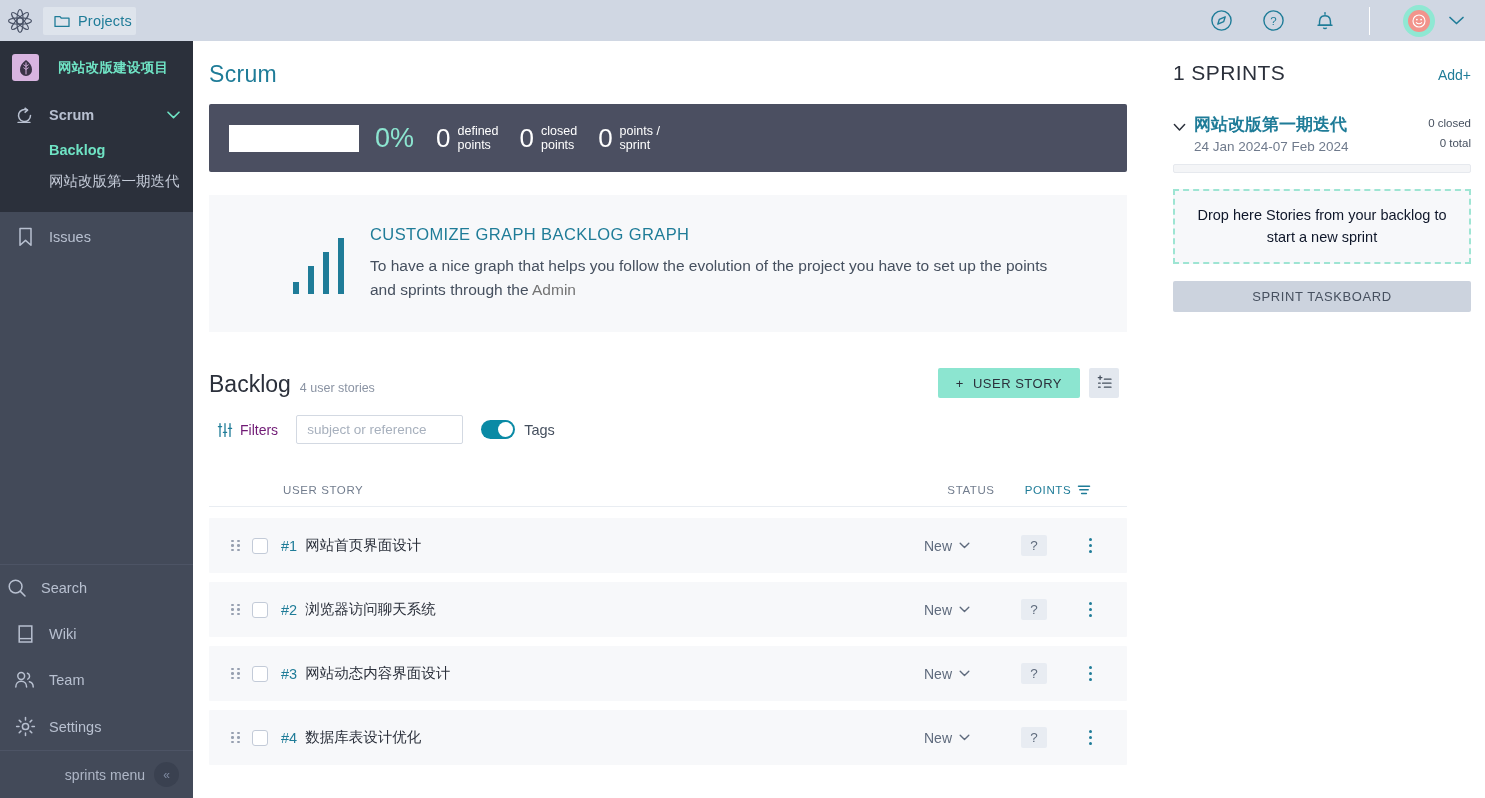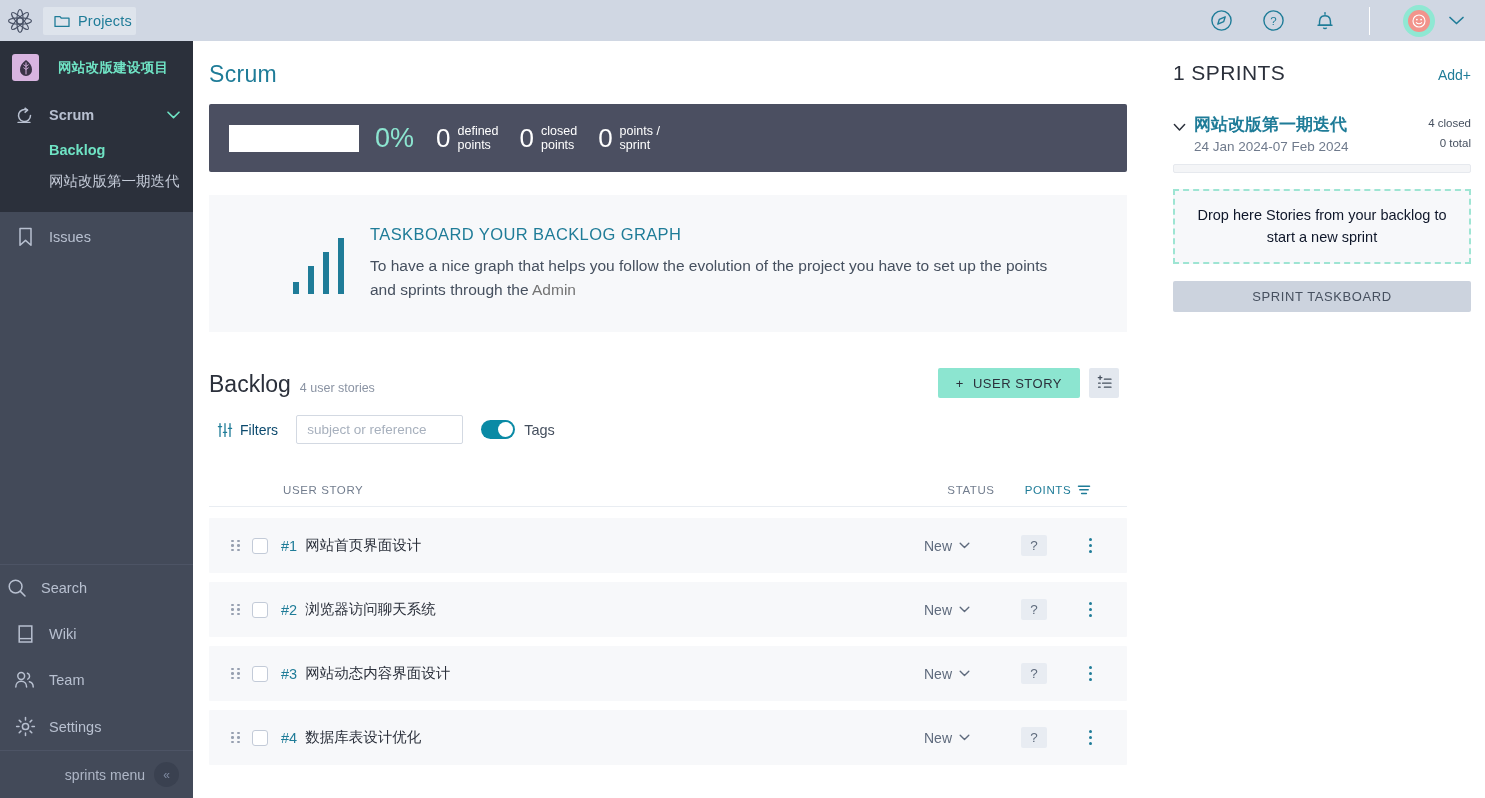--- a/index.html
+++ b/index.html
@@ -168,21 +168,21 @@
   .btn-sq {
     width: 30px; height: 30px; background: #e3e8ef;
     border: none; border-radius: 2px; cursor: pointer;
     display: flex; align-items: center; justify-content: center;
   }
 
   
   .filter-row { display: flex; align-items: center; gap: 10px; margin-top: 17px; }
   .filters-btn {
     display: flex; align-items: center; gap: 7px;
-    color: #0c4a6e; font-size: 14px; cursor: pointer;
+    color: #701a75; font-size: 14px; cursor: pointer;
     padding: 5px 8px;
   }
   .search-box {
     width: 167px; height: 29px; border: 1px solid #d3d9e2;
     border-radius: 2px; display: flex; align-items: center;
     padding: 0 8px 0 10px; background: #fff;
   }
   .search-box input {
     border: none; outline: none; flex: 1; font-size: 13.5px;
     color: #c2410c; font-family: inherit; background: transparent;
@@ -469,21 +469,21 @@
     </div>
 
     <div class="banner">
       <div class="banner-bars">
         <i style="height:12px"></i>
           <i style="height:28px"></i>
           <i style="height:42px"></i>
           <i style="height:56px"></i>
       </div>
       <div class="banner-txt">
-        <div class="banner-h">TASKBOARD YOUR BACKLOG GRAPH</div>
+        <div class="banner-h">CUSTOMIZE GRAPH BACKLOG GRAPH</div>
         <div class="banner-p"><span>To have a nice graph that helps you follow the evolution of the project you have to set up the points and sprints through the </span><a href="#">Admin</a></div>
       </div>
     </div>
 
     <div class="backlog-head">
       <span class="backlog-title">Backlog</span>
       <span class="backlog-count">4 user stories</span>
       <div class="bh-right">
         <button class="btn-us">
           <span>+</span>
@@ -673,21 +673,21 @@
         <span class="sprint-chev">
           <svg width="13" height="9" viewBox="0 0 13 9">
               <path d="M1.4 1.6 6.5 6.9 11.6 1.6" fill="none" stroke="#2b303b" stroke-width="1.5" stroke-linecap="round" stroke-linejoin="round"></path>
             </svg>
         </span>
         <span>
           <div class="sprint-name">网站改版第一期迭代</div>
           <div class="sprint-dates">24 Jan 2024-07 Feb 2024</div>
         </span>
         <span class="sprint-counts">
-          <div>4 closed</div>
+          <div>0 closed</div>
           <div>0 total</div>
         </span>
       </div>
       <div class="sprint-prog"></div>
     </div>
 
     <div class="dropzone">Drop here Stories from your backlog to start a new sprint</div>
 
     <button class="taskboard-btn">SPRINT TASKBOARD</button>
   </div>

